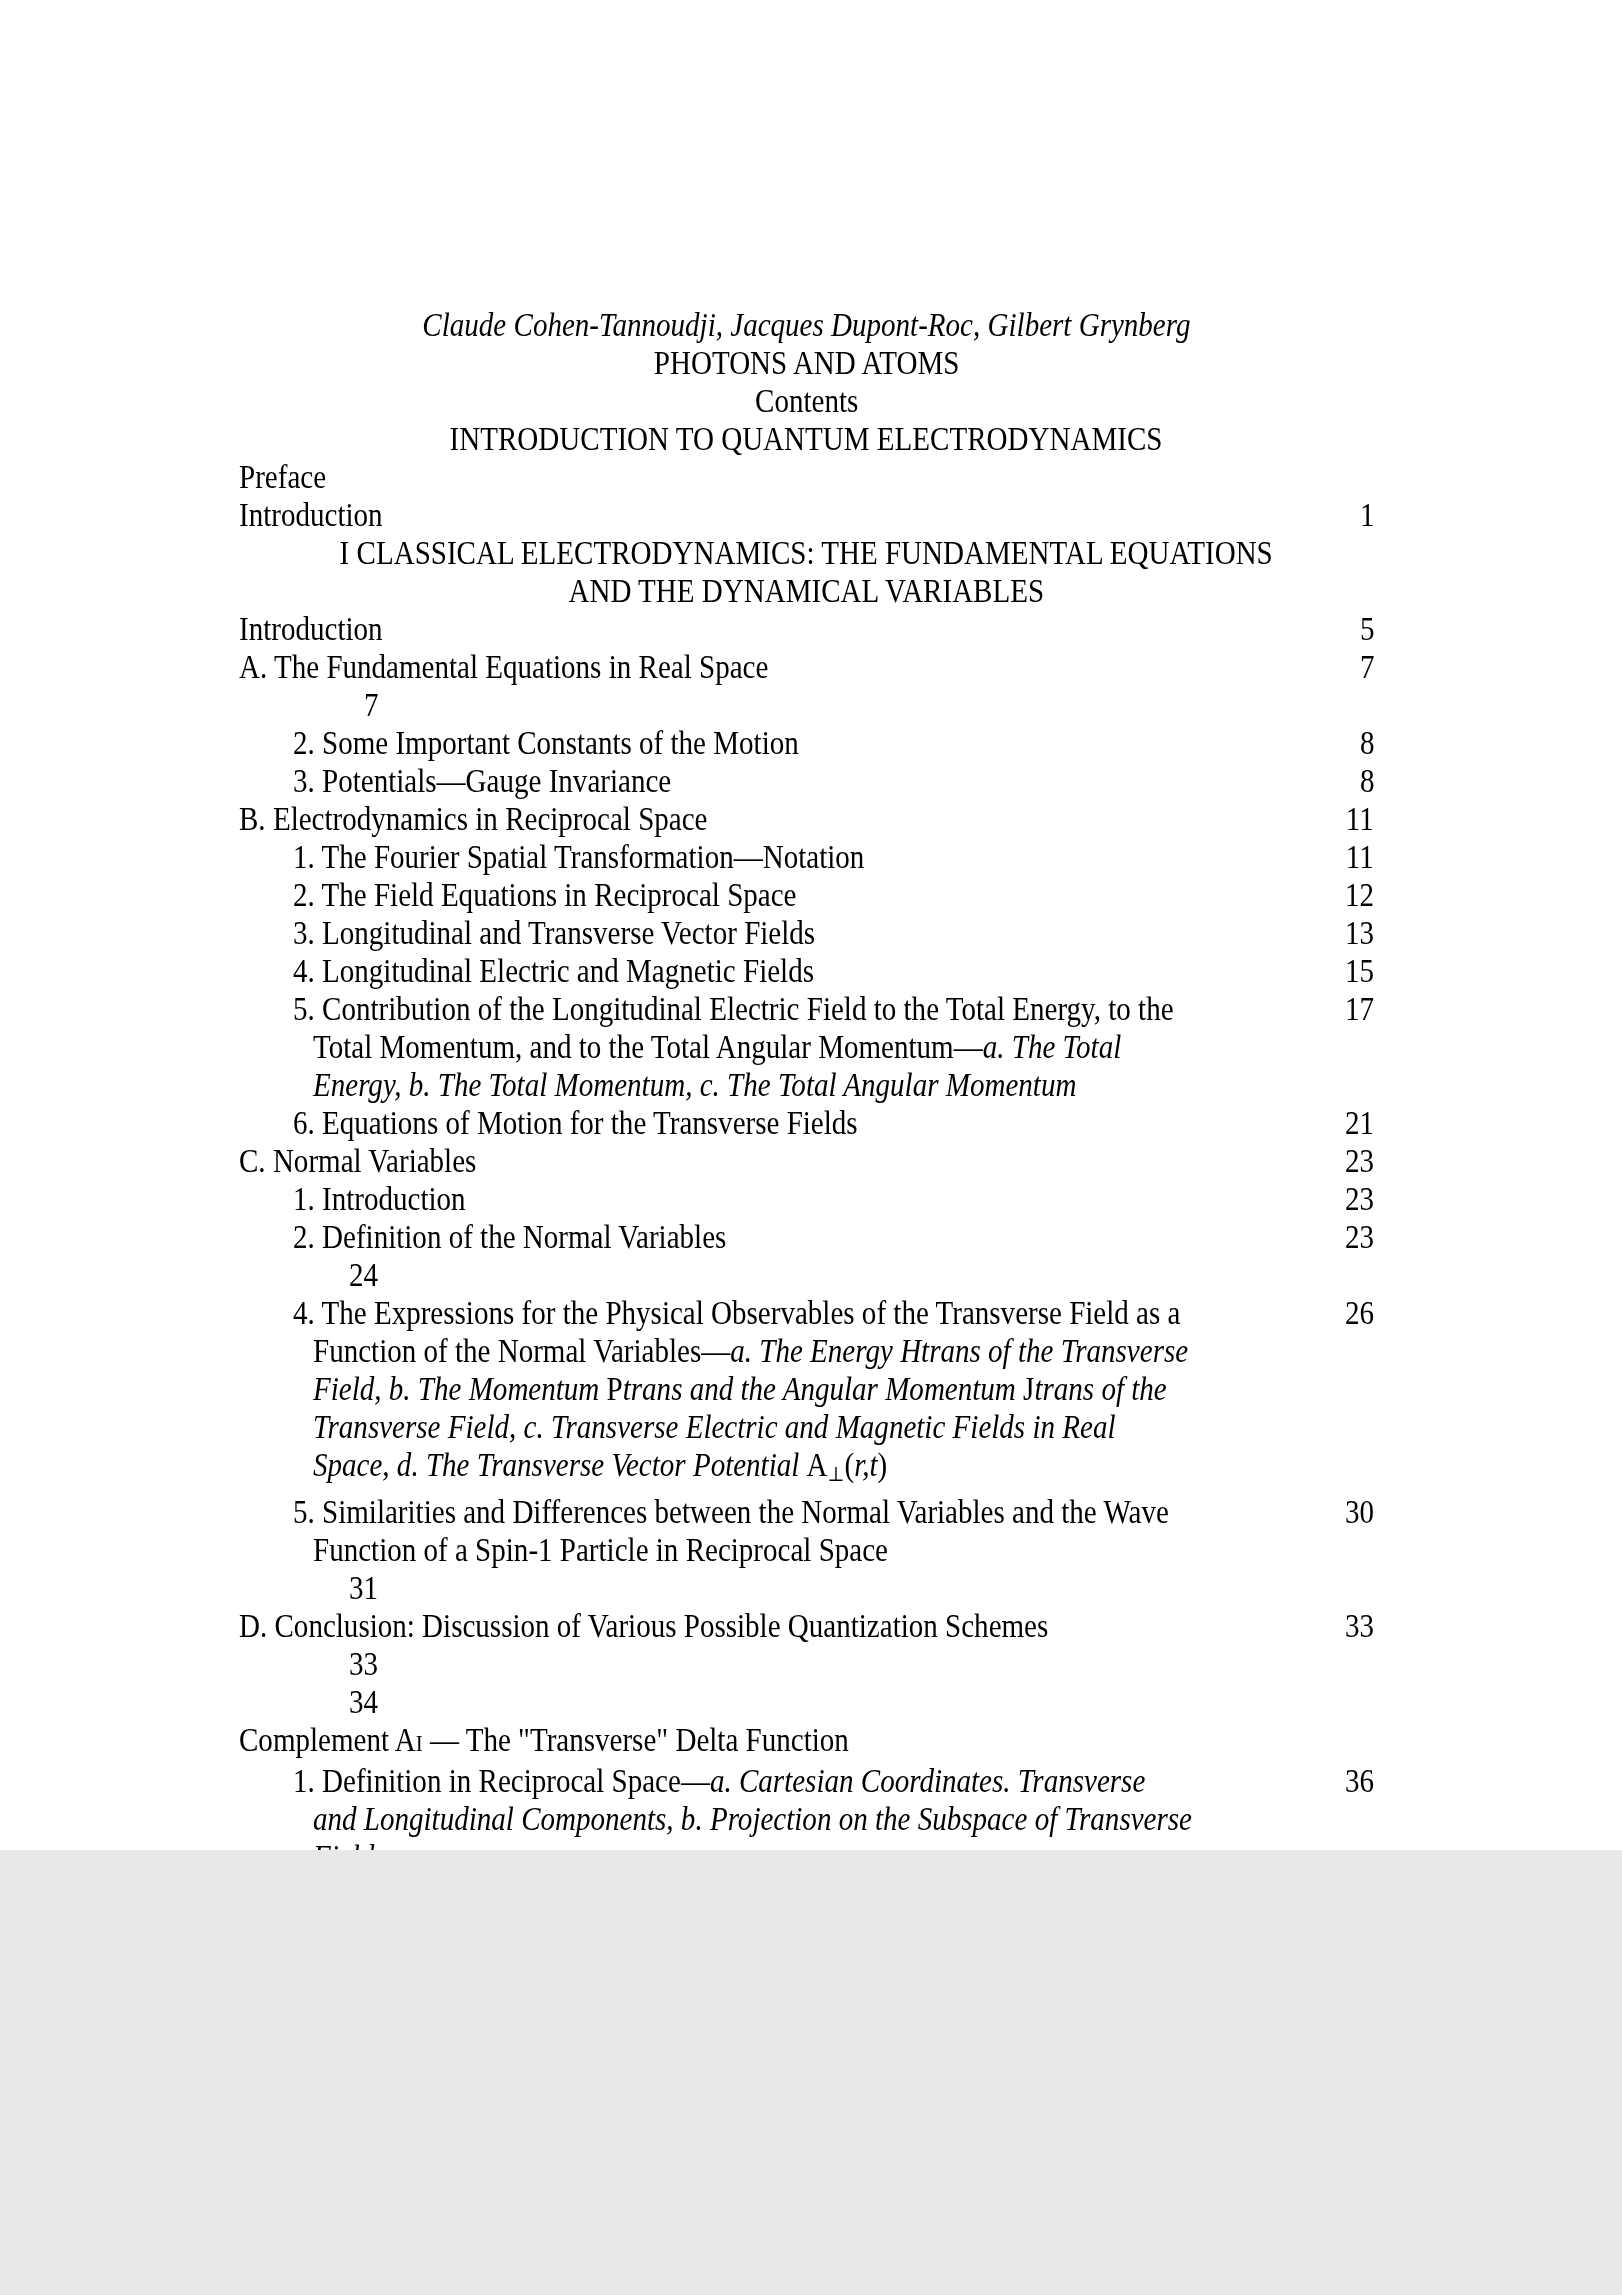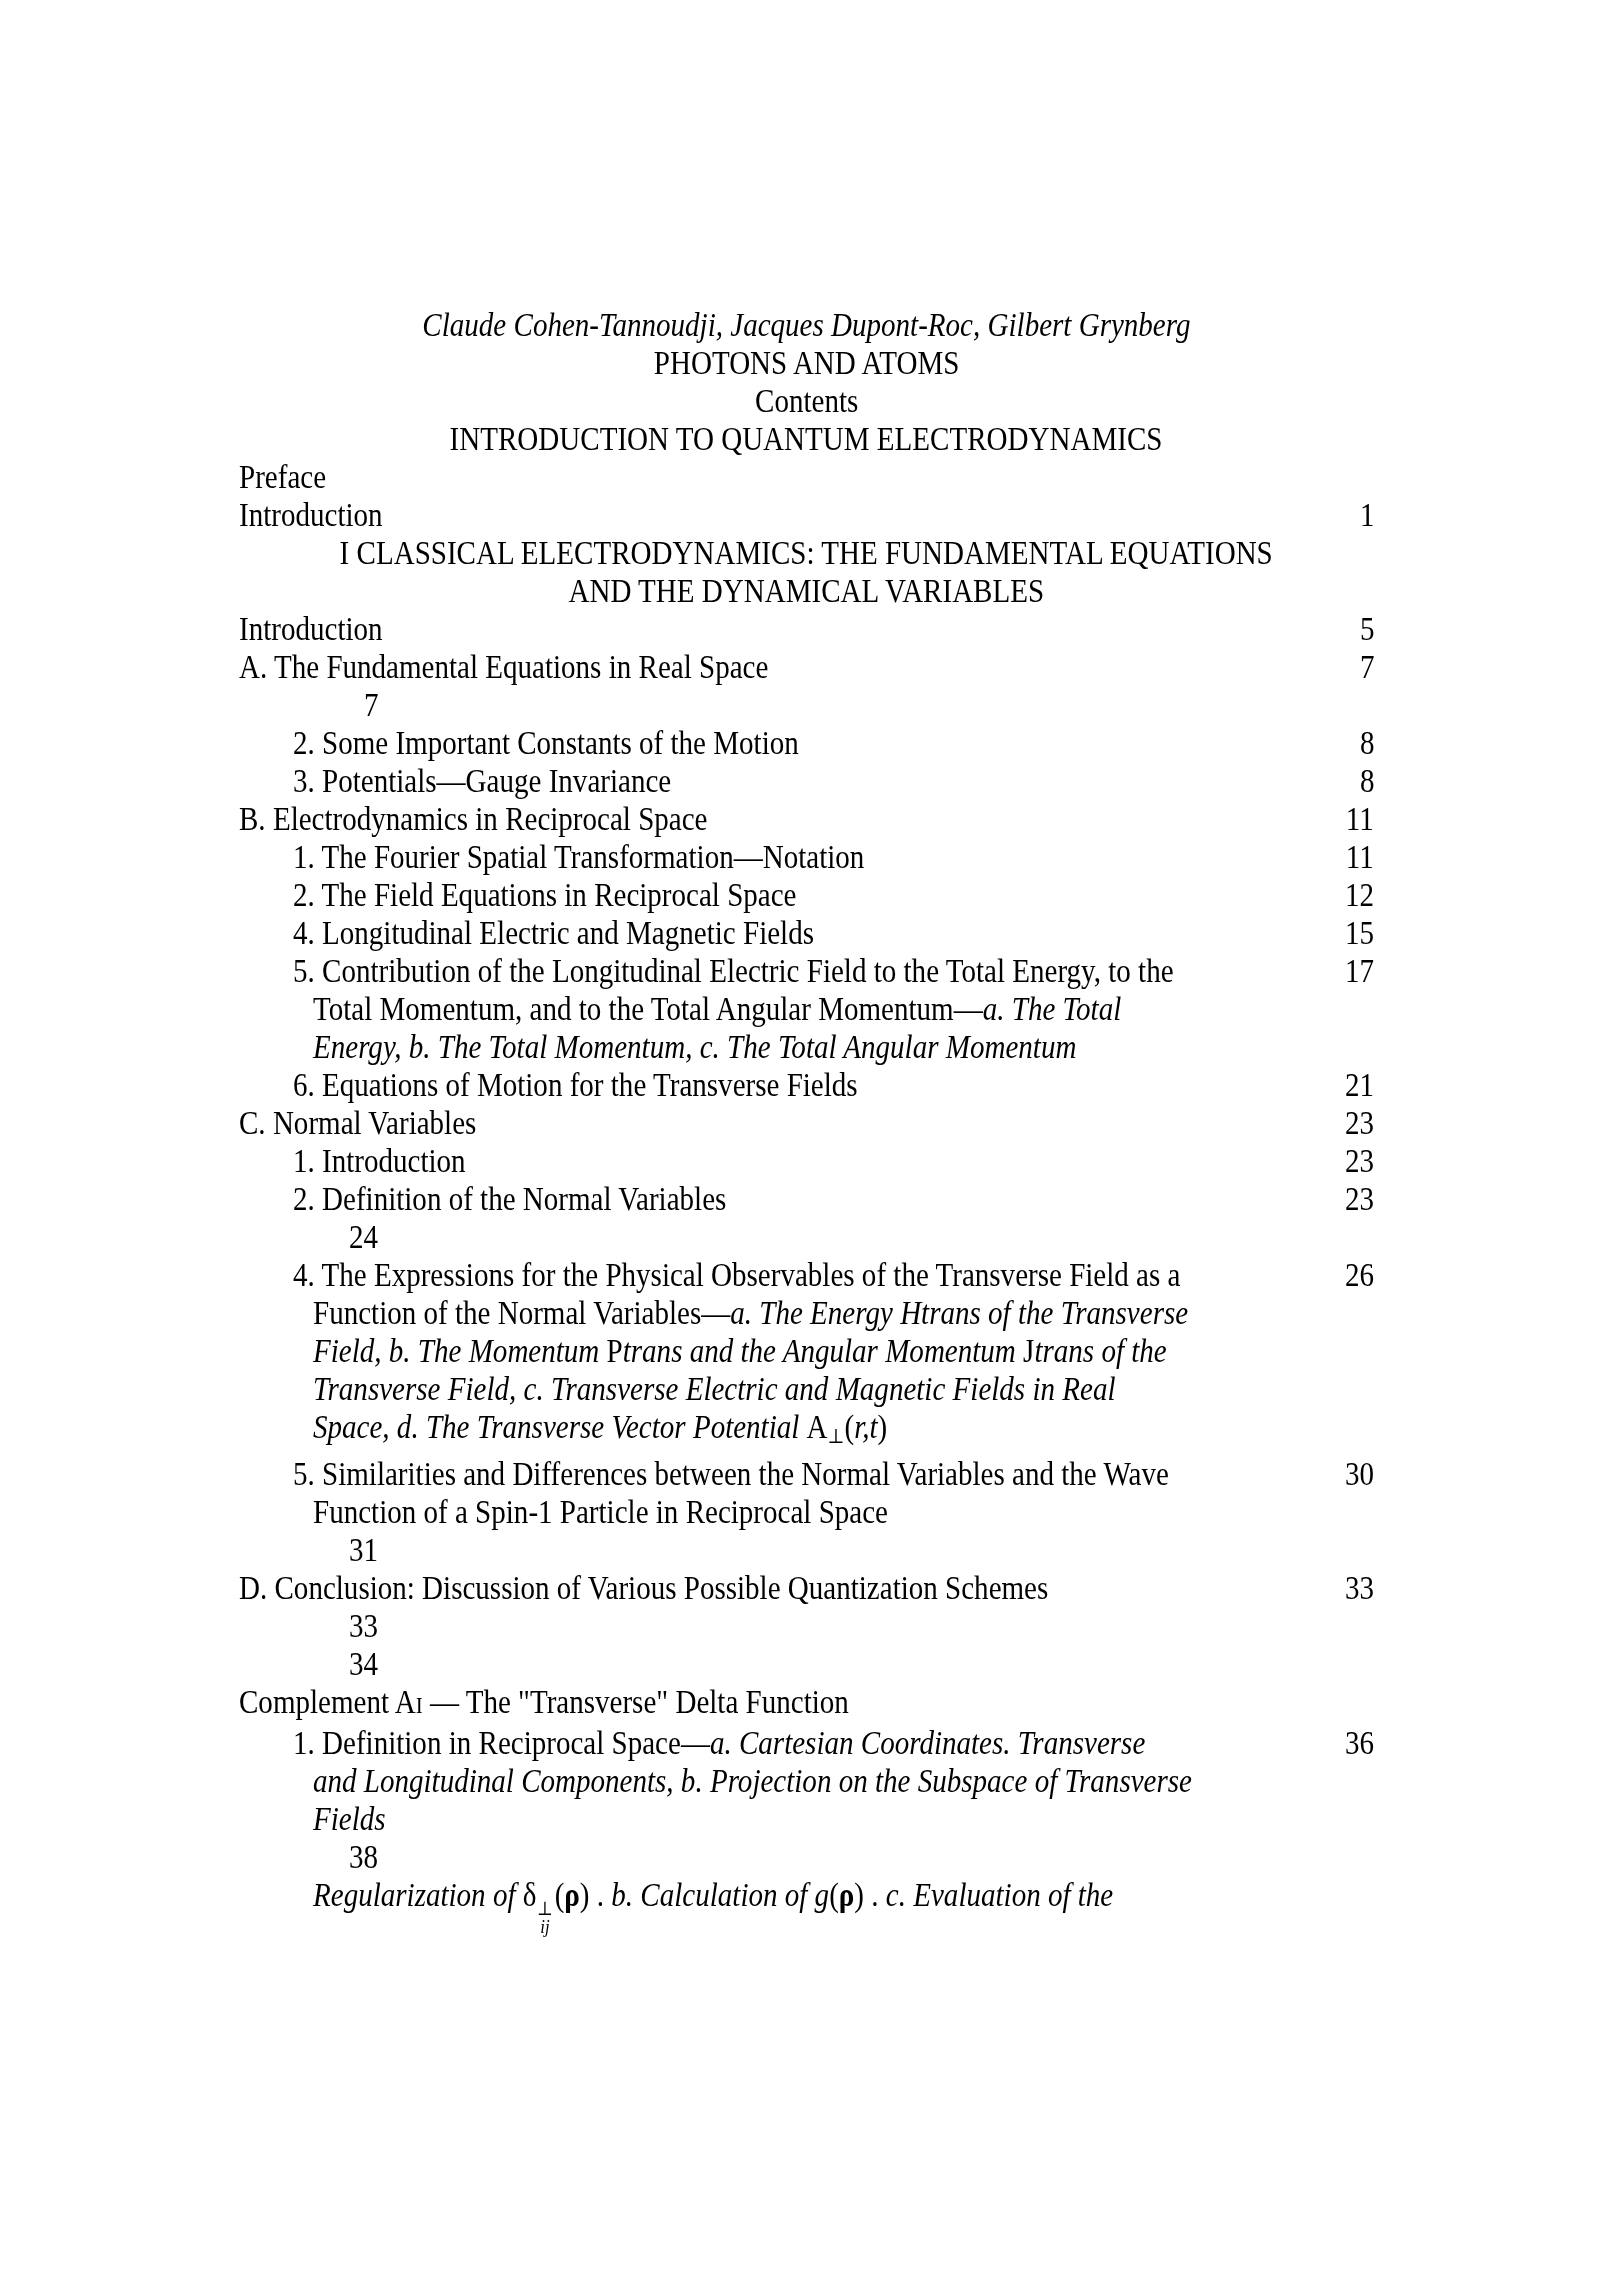--- a/index.html
+++ b/index.html
@@ -1,17 +1,17 @@
 <!DOCTYPE html>
 <html style="font-size:10.5px"><head>
 <meta charset="utf-8">
 <style>
   html,body{margin:0;padding:0;background:#e8e8e8;}
   .page{
-    width:1622px;height:2295px;background:#ffffff;color:#000000;
+    width:1622px;height:1850px;background:#ffffff;color:#000000;
     position:relative;overflow:hidden;
     font-family:"Liberation Serif","DejaVu Serif",serif;
   }
   .content{position:absolute;left:239px;top:306px;width:1135px;}
   .line{display:flex;align-items:baseline;line-height:38px;font-size:33px;}
   .line.center{display:block;text-align:center;}
   .ind1{padding-left:54px;}
   .ind2{padding-left:74px;}
   .txt{flex:1 1 auto;white-space:nowrap;min-width:0;}
   .cx{display:inline-block;transform:scaleX(0.88);transform-origin:0 50%;white-space:nowrap;}
@@ -80,20 +80,24 @@
         </div>
         <div class="line ind1">
           <span class="txt"><span class="cx"><span>1. The Fourier Spatial Transformation—Notation</span></span></span>
           <span class="pg"><span class="cx">11</span></span>
         </div>
         <div class="line ind1">
           <span class="txt"><span class="cx"><span>2. The Field Equations in Reciprocal Space</span></span></span>
           <span class="pg"><span class="cx">12</span></span>
         </div>
         <div class="line ind1">
+          <span class="txt"><span class="cx"><span>3. Longitudinal and Transverse Vector Fields</span></span></span>
+          <span class="pg"><span class="cx">13</span></span>
+        </div>
+        <div class="line ind1">
           <span class="txt"><span class="cx"><span>4. Longitudinal Electric and Magnetic Fields</span></span></span>
           <span class="pg"><span class="cx">15</span></span>
         </div>
         <div class="line ind1">
           <span class="txt"><span class="cx"><span>5. Contribution of the Longitudinal Electric Field to the Total Energy, to the</span></span></span>
           <span class="pg"><span class="cx">17</span></span>
         </div>
         <div class="line ind2">
           <span class="txt"><span class="cx"><span>Total Momentum, and to the Total Angular Momentum—</span><span class="i">a. The Total</span></span></span>
           <span class="pg"></span>

